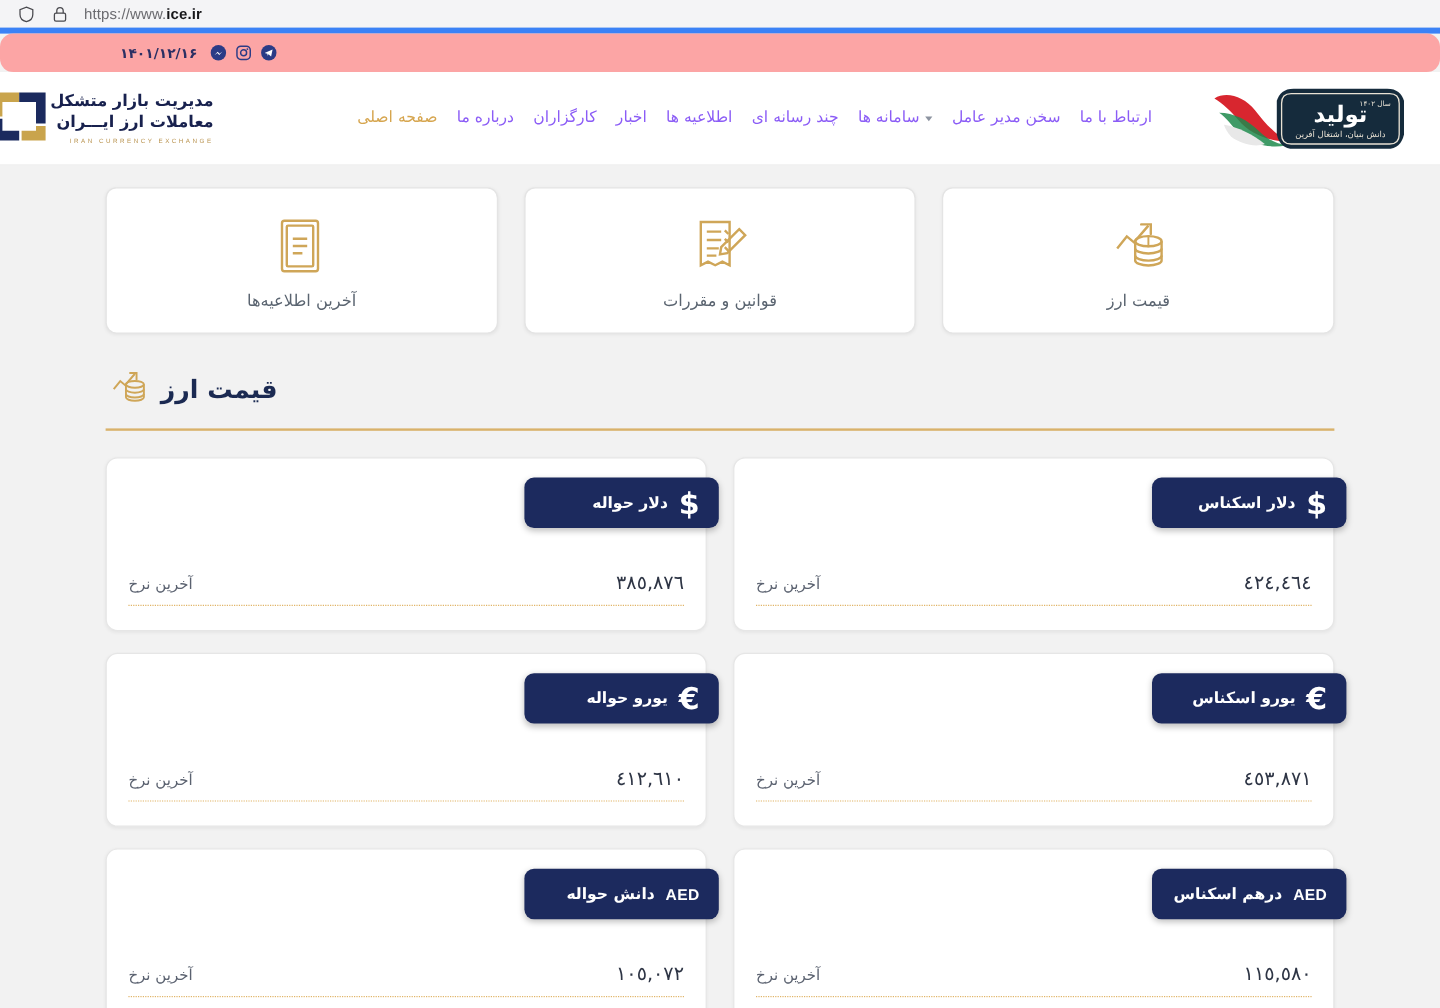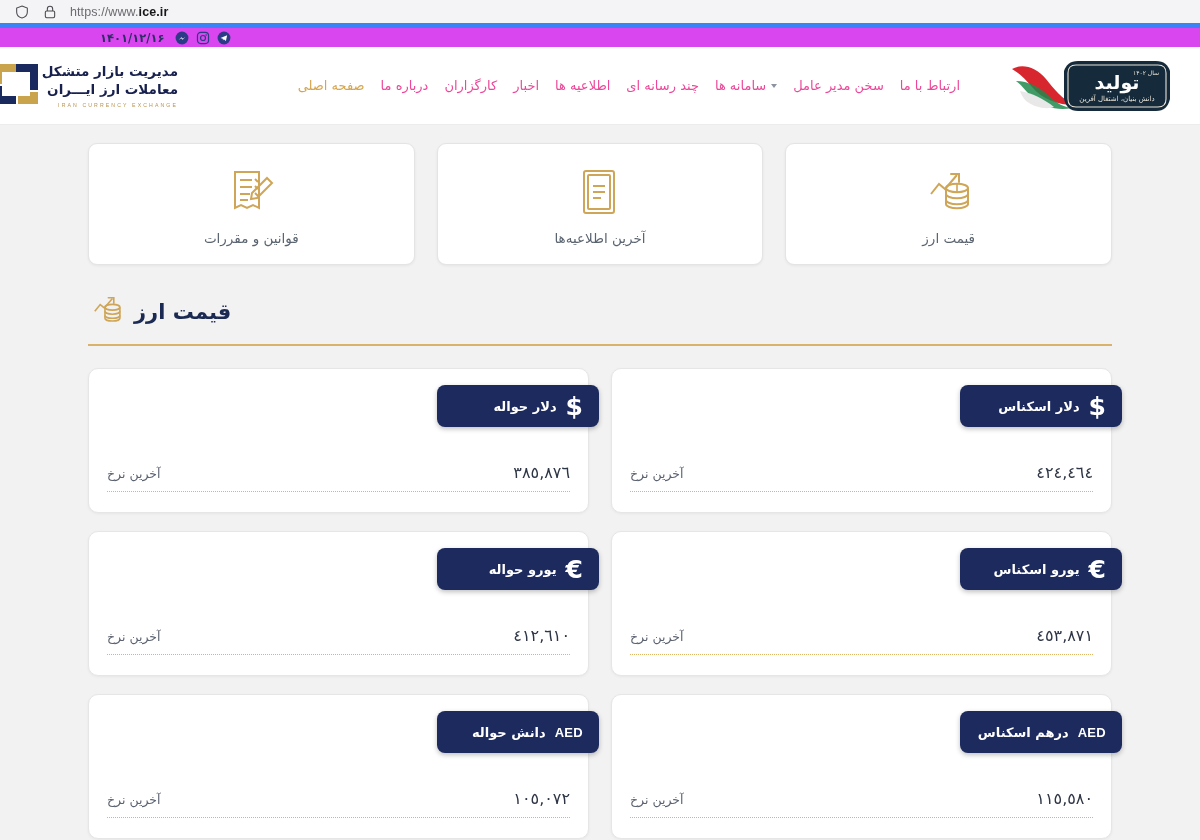--- a/index.html
+++ b/index.html
@@ -37,27 +37,28 @@
   .url-text {
     font-size: 12.5px;
     color: #6b6b70;
     letter-spacing: .1px;
     font-family: "Liberation Sans", sans-serif;
   }
   .url-text b { color: #17171a; font-weight: 700; }
 
   
   .topbar {
-    height: 19px;
-    background: #d946ef;
+    height: 32px;
+    background: #fca5a5;
     display: flex;
     align-items: center;
     direction: ltr;
     padding-left: 100px;
     gap: 7px;
+    border-radius: 11px;
   }
   .topbar-date {
     font-size: 11.5px;
     color: #2b2f63;
     font-weight: 700;
     letter-spacing: .3px;
     margin-right: 3px;
   }
   .social {
     width: 14px; height: 14px;
@@ -110,21 +111,21 @@
   .main-nav {
     flex: 1 1 auto;
     display: flex;
     align-items: center;
     justify-content: flex-start;
     gap: 16px;
     padding-right: 34px;
   }
   .nav-item {
     font-size: 13px;
-    color: #ec4899;
+    color: #8b5cf6;
     white-space: nowrap;
     display: flex;
     align-items: center;
     gap: 5px;
     cursor: pointer;
   }
   .nav-item.active { color: #d6a54e; }
   .caret {
     display: inline-block;
     width: 0; height: 0;
@@ -362,38 +363,38 @@
   </div>
 </header>
 
 <main class="page">
 
   <section class="quick-row">
 
     <div class="quick-card">
       <span class="quick-icon">
         <svg width="56" height="56" viewBox="0 0 56 56" fill="none" stroke="#cfa658" stroke-width="2">
+          <rect x="12" y="7" width="30" height="42" rx="2"></rect>
+          <rect x="16" y="11" width="22" height="34" rx="1"></rect>
+          <path d="M21 22 H33 M21 28 H33 M21 34 H29"></path>
+        </svg>
+      </span>
+      <span class="quick-label">آخرین اطلاعیه‌ها</span>
+    </div>
+
+    <div class="quick-card">
+      <span class="quick-icon">
+        <svg width="56" height="56" viewBox="0 0 56 56" fill="none" stroke="#cfa658" stroke-width="2">
           <path d="M12 8 H36 V44 L30 41 L24 44 L18 41 L12 44 Z"></path>
           <path d="M17 16 H29 M17 23 H29 M17 30 H27 M17 36 H25"></path>
           <path d="M32 15 l3 3 M32 22 l3 3 M32 29 l3 3"></path>
           <path d="M44 14 l5 5 -15 15 -6 1 1-6 Z"></path>
         </svg>
       </span>
       <span class="quick-label">قوانین و مقررات</span>
-    </div>
-
-    <div class="quick-card">
-      <span class="quick-icon">
-        <svg width="56" height="56" viewBox="0 0 56 56" fill="none" stroke="#cfa658" stroke-width="2">
-          <rect x="12" y="7" width="30" height="42" rx="2"></rect>
-          <rect x="16" y="11" width="22" height="34" rx="1"></rect>
-          <path d="M21 22 H33 M21 28 H33 M21 34 H29"></path>
-        </svg>
-      </span>
-      <span class="quick-label">آخرین اطلاعیه‌ها</span>
     </div>
 
 
     <div class="quick-card">
       <span class="quick-icon">
         <svg width="56" height="56" viewBox="0 0 56 56" fill="none" stroke="#cfa658" stroke-width="2">
           <path d="M10 30 L18 20 L24 25 L36 11"></path>
           <path d="M30 10 H38 V18" stroke-linecap="round"></path>
           <ellipse cx="36" cy="24" rx="11" ry="4.2"></ellipse>
           <path d="M25 24 V40 c0 2.3 4.9 4.2 11 4.2 s11-1.9 11-4.2 V24"></path>

